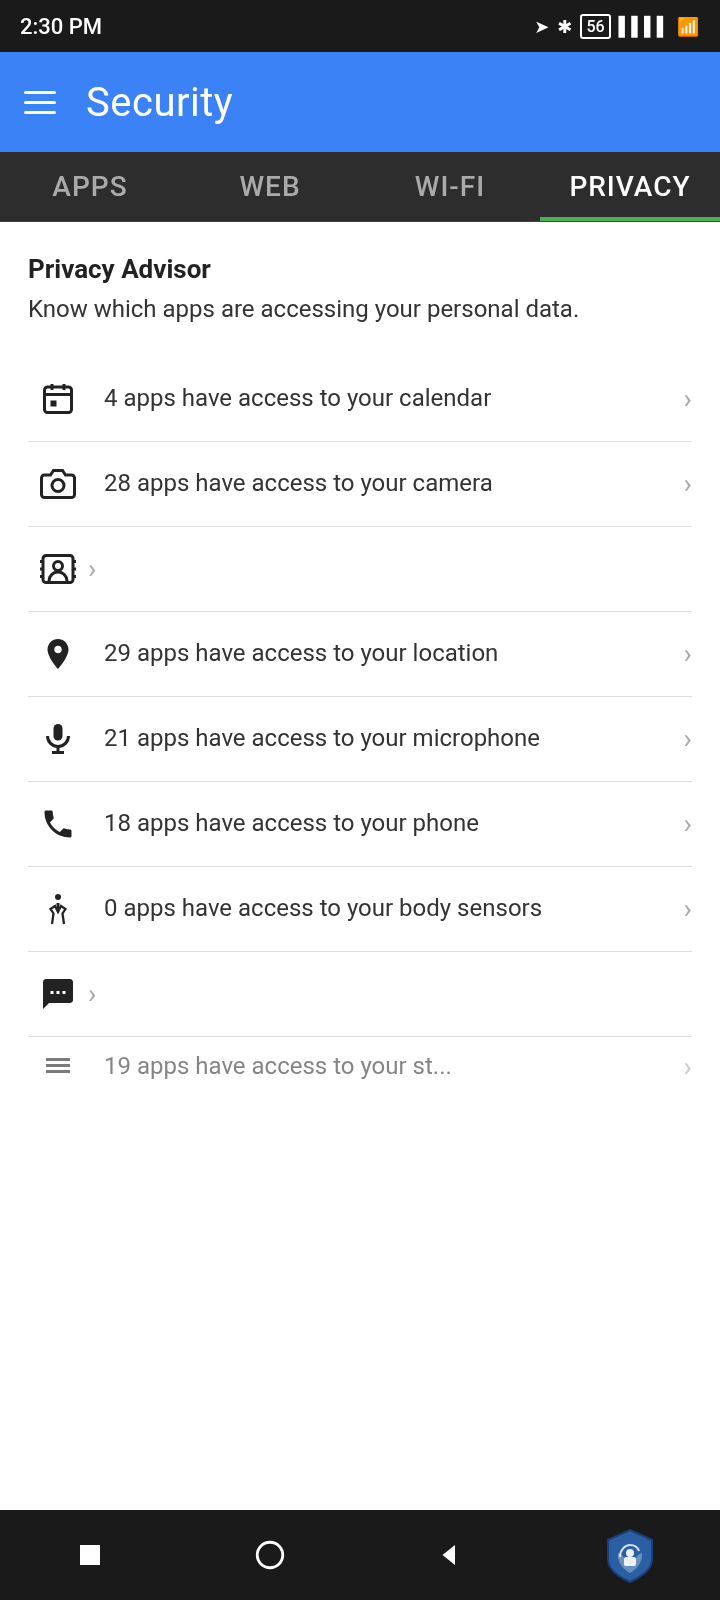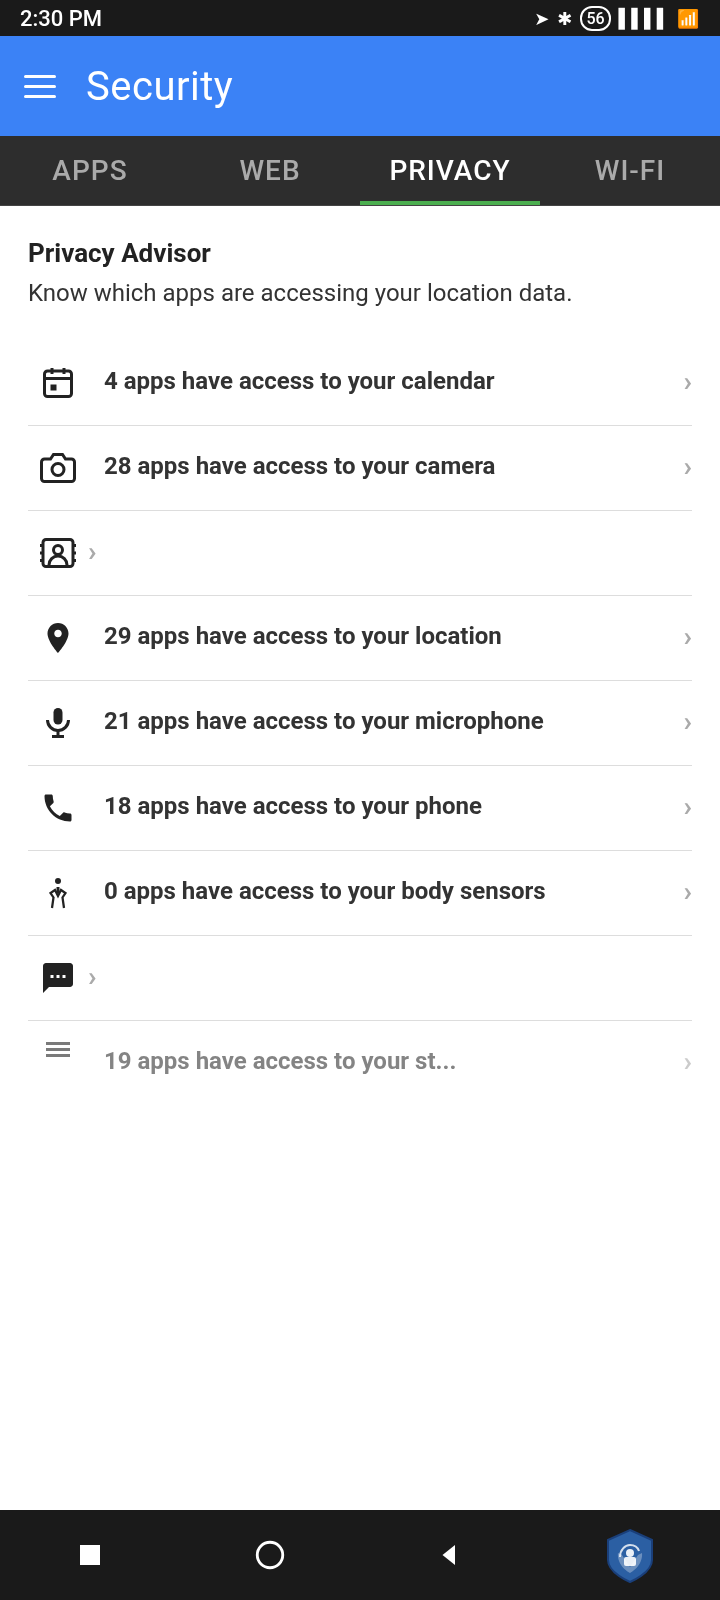--- a/index.html
+++ b/index.html
@@ -9,37 +9,37 @@
       min-height: 1600px;
       font-family: 'Roboto', Arial, sans-serif;
       background: #fff;
       overflow-x: hidden;
     }
 
     
     .status-bar {
       background: #1a1a1a;
       color: #fff;
-      height: 36px;
+      height: 52px;
       display: flex;
       align-items: center;
       justify-content: space-between;
       padding: 4px 20px;
       font-size: 22px;
       font-weight: 500;
     }
     .status-right {
       display: flex;
       align-items: center;
       gap: 8px;
       font-size: 18px;
     }
     .battery-box {
       border: 2px solid #fff;
-      border-radius: 12px;
+      border-radius: 3px;
       padding: 1px 4px;
       font-size: 16px;
       position: relative;
     }
 
     
     .header {
       background: #3b82f6;
       color: #fff;
       height: 100px;
@@ -114,24 +114,24 @@
       line-height: 1.45;
       margin-bottom: 30px;
     }
 
     
     .privacy-list {
       list-style: none;
     }
     .privacy-item {
       display: flex;
+      align-items: center;
       padding: 24px 0;
       border-bottom: 1px solid #ddd;
       cursor: pointer;
-      font-weight: bold;
     }
     .privacy-item:last-child {
       border-bottom: none;
     }
     .item-icon {
       width: 60px;
       flex-shrink: 0;
       display: flex;
       align-items: center;
       justify-content: center;
@@ -194,31 +194,31 @@
   <span class="header-title">Security</span>
 </div>
 
 <div class="tabs">
   <div class="tab">
     <span>APPS</span>
   </div>
   <div class="tab">
     <span>WEB</span>
   </div>
+  <div class="tab">
+    <span>WI-FI</span>
+  </div>
   <div class="tab active">
     <span>PRIVACY</span>
   </div>
-  <div class="tab">
-    <span>WI-FI</span>
-  </div>
 </div>
 
 <div class="content">
   <div class="section-title">Privacy Advisor</div>
-  <div class="section-desc">Know which apps are accessing your location data.</div>
+  <div class="section-desc">Know which apps are accessing your personal data.</div>
 
   <ul class="privacy-list">
 
     <li class="privacy-item">
       <span class="item-icon">
         <svg width="36" height="36" viewBox="0 0 24 24" fill="#222">
           <rect x="3" y="4" width="18" height="17" rx="2" fill="none" stroke="#222" stroke-width="2"></rect>
           <line x1="3" y1="9" x2="21" y2="9" stroke="#222" stroke-width="2"></line>
           <line x1="8" y1="2" x2="8" y2="6" stroke="#222" stroke-width="2"></line>
           <line x1="16" y1="2" x2="16" y2="6" stroke="#222" stroke-width="2"></line>

